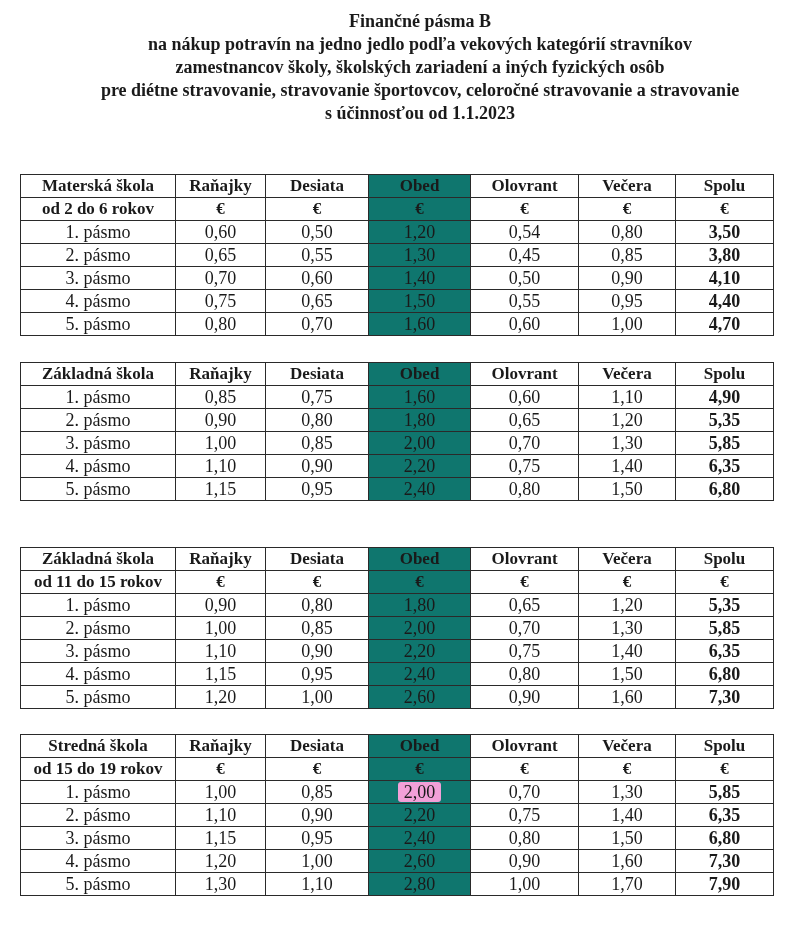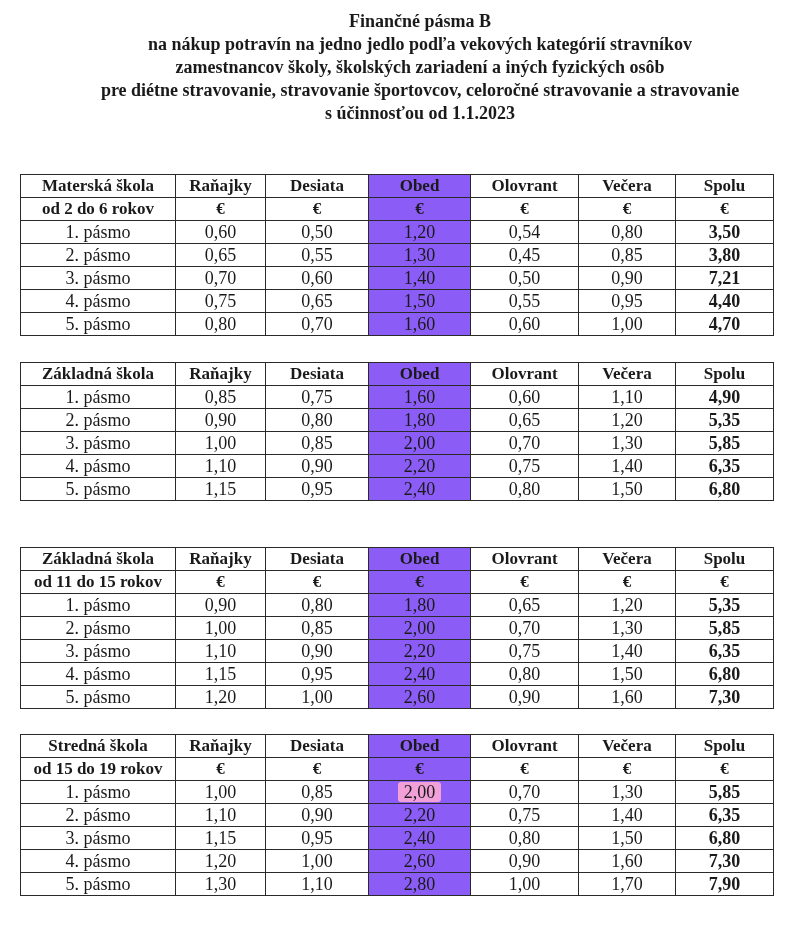--- a/index.html
+++ b/index.html
@@ -39,21 +39,21 @@
       border: 1px solid #2a2a2a;
       height: 22px;
       padding: 0;
       text-align: center;
       vertical-align: middle;
       line-height: 20px;
     }
     table.band tr.hdr td { font-weight: bold; font-size: 17px; }
     table.band tr.hdr2 td { font-weight: bold; font-size: 17px; }
     table.band td.total { font-weight: bold; }
-    table.band td.obed { background: #8b5cf6; }
+    table.band td.obed { background: #0f766e; }
     .hl {
       background: #f2a0d8;
       padding: 0 6px;
       border-radius: 3px;
     }
     #t1 { top: 174px; }
     #t2 { top: 362px; }
     #t3 { top: 547px; }
     #t4 { top: 734px; }
     col.c0 { width: 155px; }
@@ -122,21 +122,21 @@
         <td class="">0,85</td>
         <td class="total">3,80</td>
       </tr>
       <tr>
         <td>3. pásmo</td>
         <td class="">0,70</td>
         <td class="">0,60</td>
         <td class=" obed">1,40</td>
         <td class="">0,50</td>
         <td class="">0,90</td>
-        <td class="total">7,21</td>
+        <td class="total">4,10</td>
       </tr>
       <tr>
         <td>4. pásmo</td>
         <td class="">0,75</td>
         <td class="">0,65</td>
         <td class=" obed">1,50</td>
         <td class="">0,55</td>
         <td class="">0,95</td>
         <td class="total">4,40</td>
       </tr>

